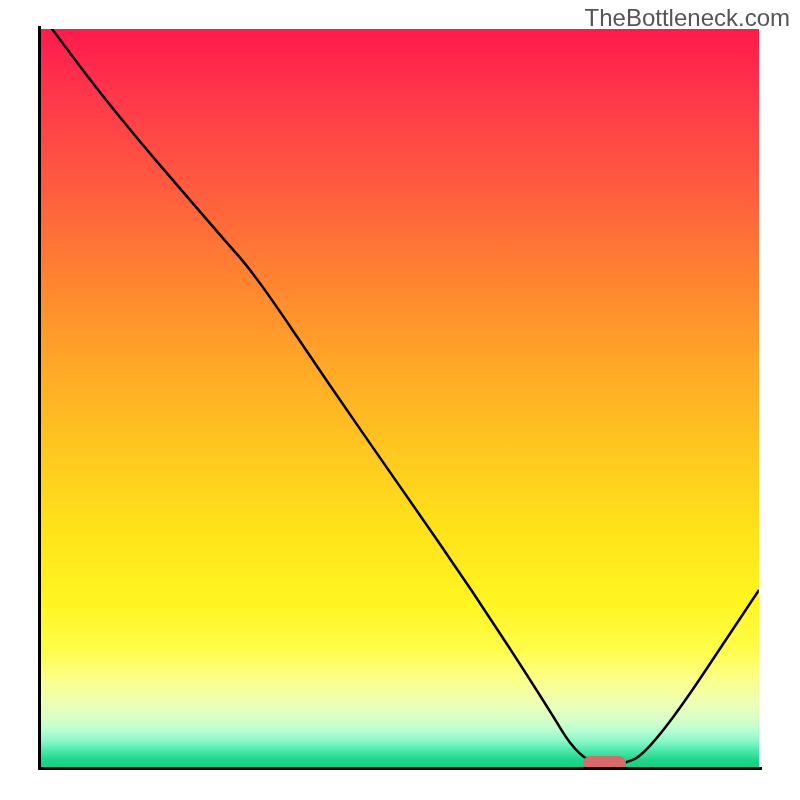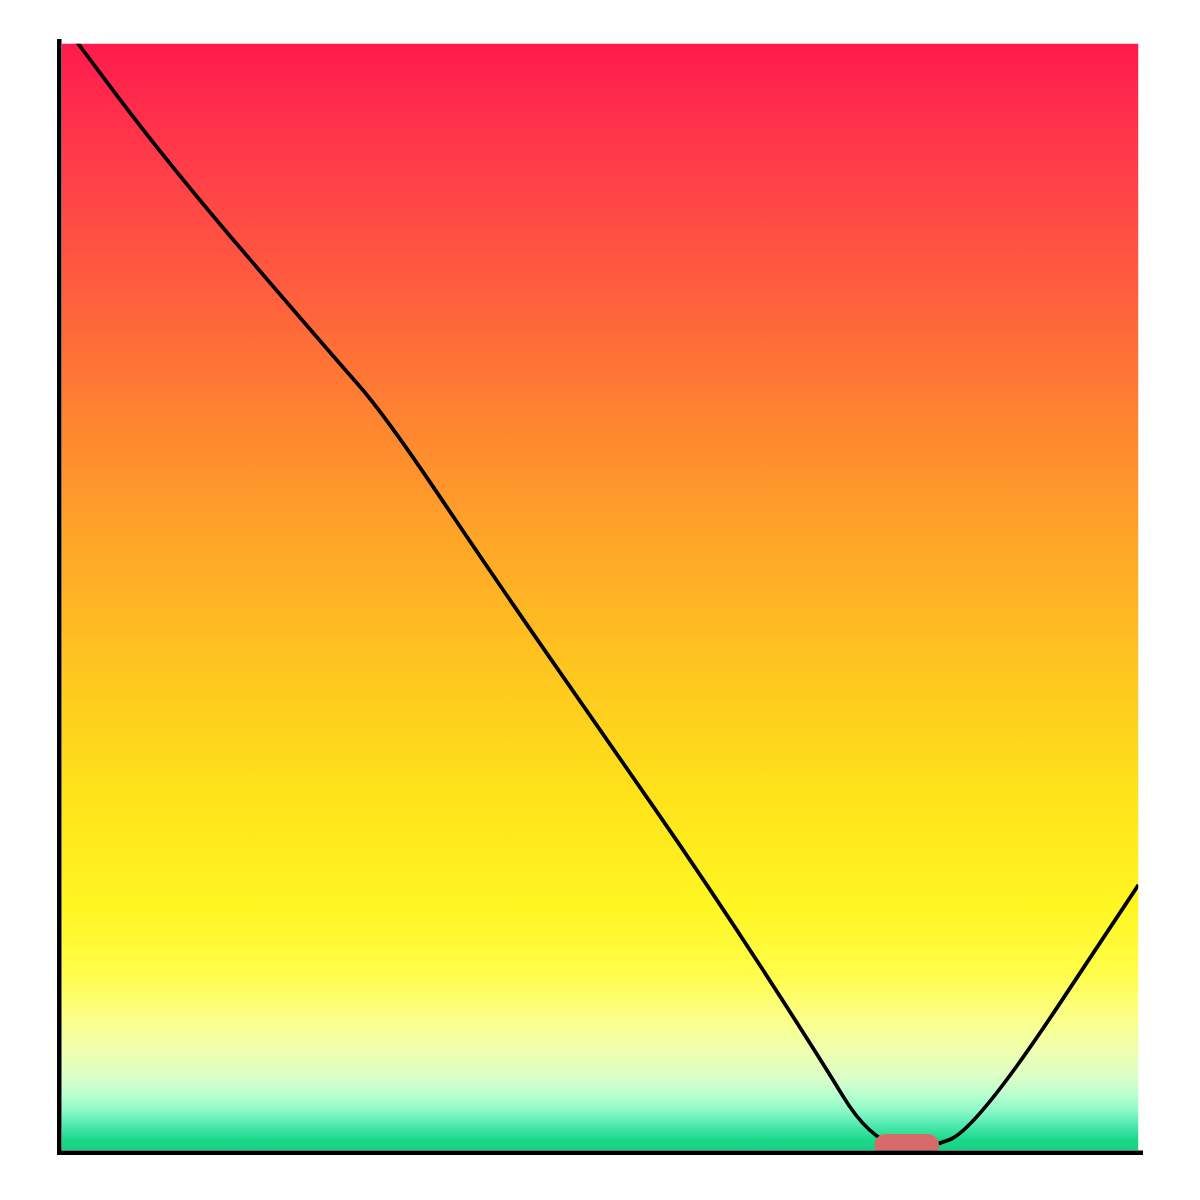--- a/index.html
+++ b/index.html
@@ -73,20 +73,21 @@
   .axis-line {
     position: absolute;
     background: #000000;
   }
 </style>
 </head>
 <body>
 
 <div class="container">
 
+  <div class="watermark">TheBottleneck.com</div>
 
   <div class="plot-area">
     <div class="gradient-bg"></div>
     <svg class="curve-svg" viewBox="0 0 718 738" preserveAspectRatio="none">
       <path id="curve-path" fill="none" stroke="#000000" stroke-width="2.5" stroke-linejoin="round" d="M 0 -14.759999999999991 Q 0 -14.759999999999991 35.9 33.20999999999998 Q 71.8 81.17999999999995 125.65 143.90999999999997 Q 179.5 206.64 197.45 226.93499999999997 Q 215.4 247.22999999999996 251.3 300.735 Q 287.2 354.24 323.1 405.9 Q 359 457.56 394.9 509.22 Q 430.8 560.88 466.7 616.23 Q 502.59999999999997 671.58 520.55 701.1 Q 538.5 730.62 556.45 734.31 Q 574.4 738 592.3499999999999 730.62 Q 610.3 723.24 664.15 642.06 T 718 560.88"></path>
     </svg>
     <div id="opt-marker" class="marker" style="left: 542.09px; top: 726.93px; width: 43.08px; height: 14.76px;"></div>
   </div>
 
   <div class="axis-line" style="left:38px; top:26px; width:3px; height:744px;"></div>

